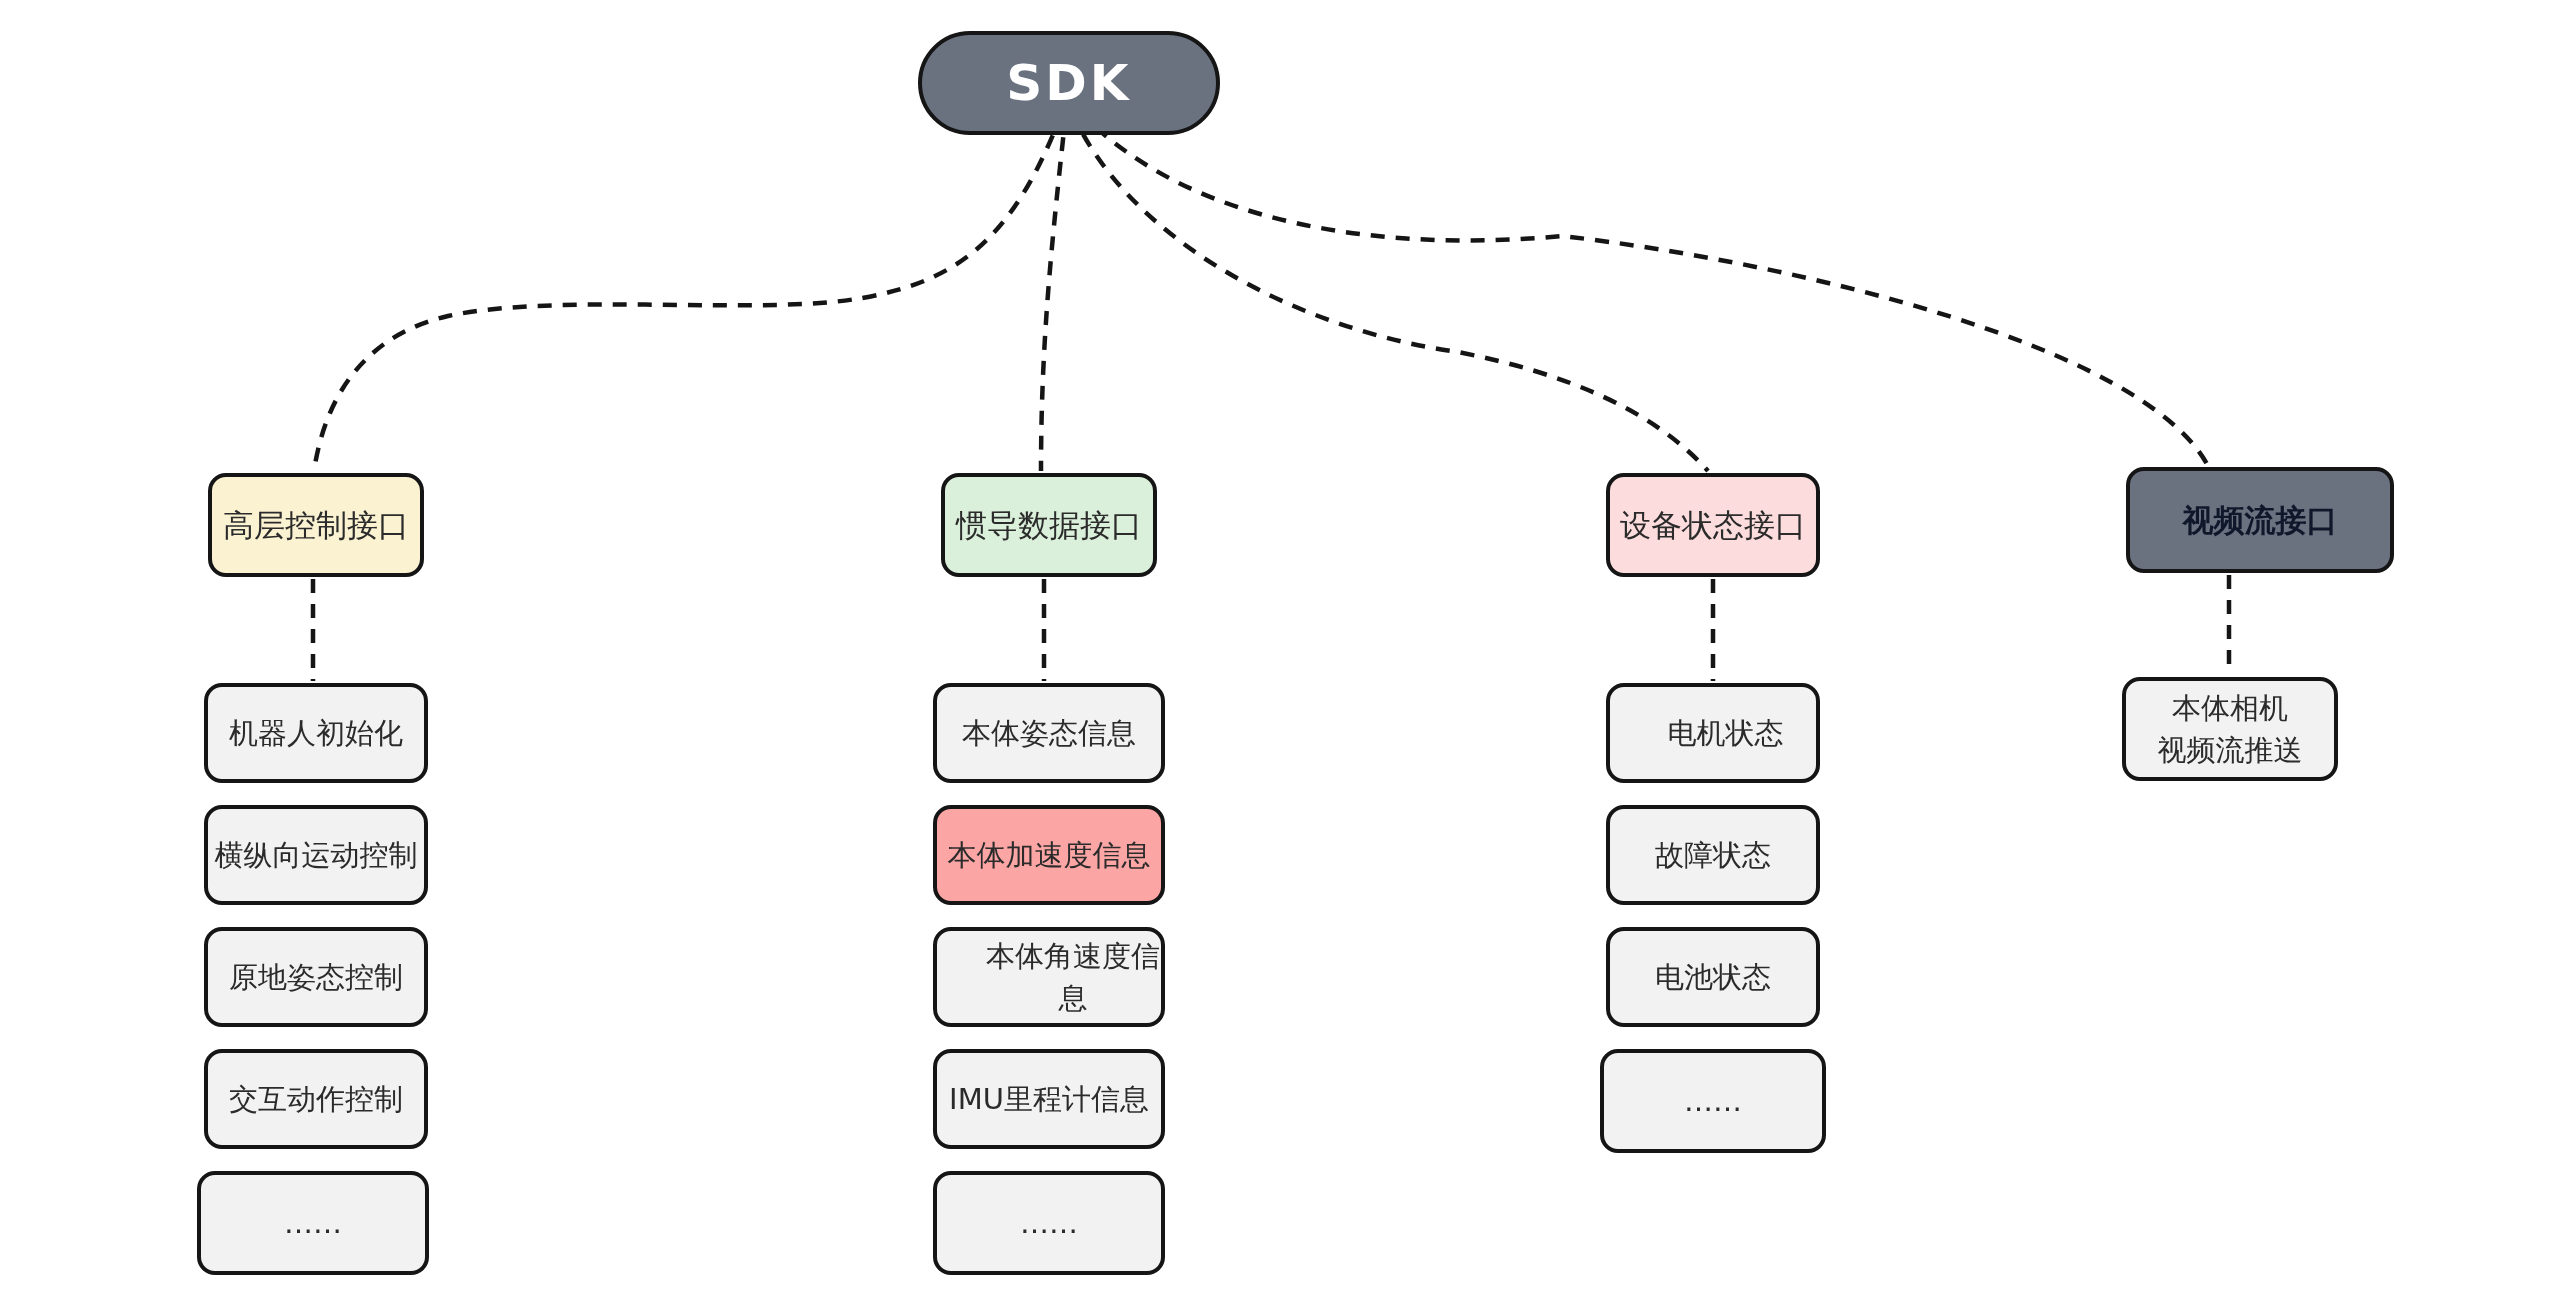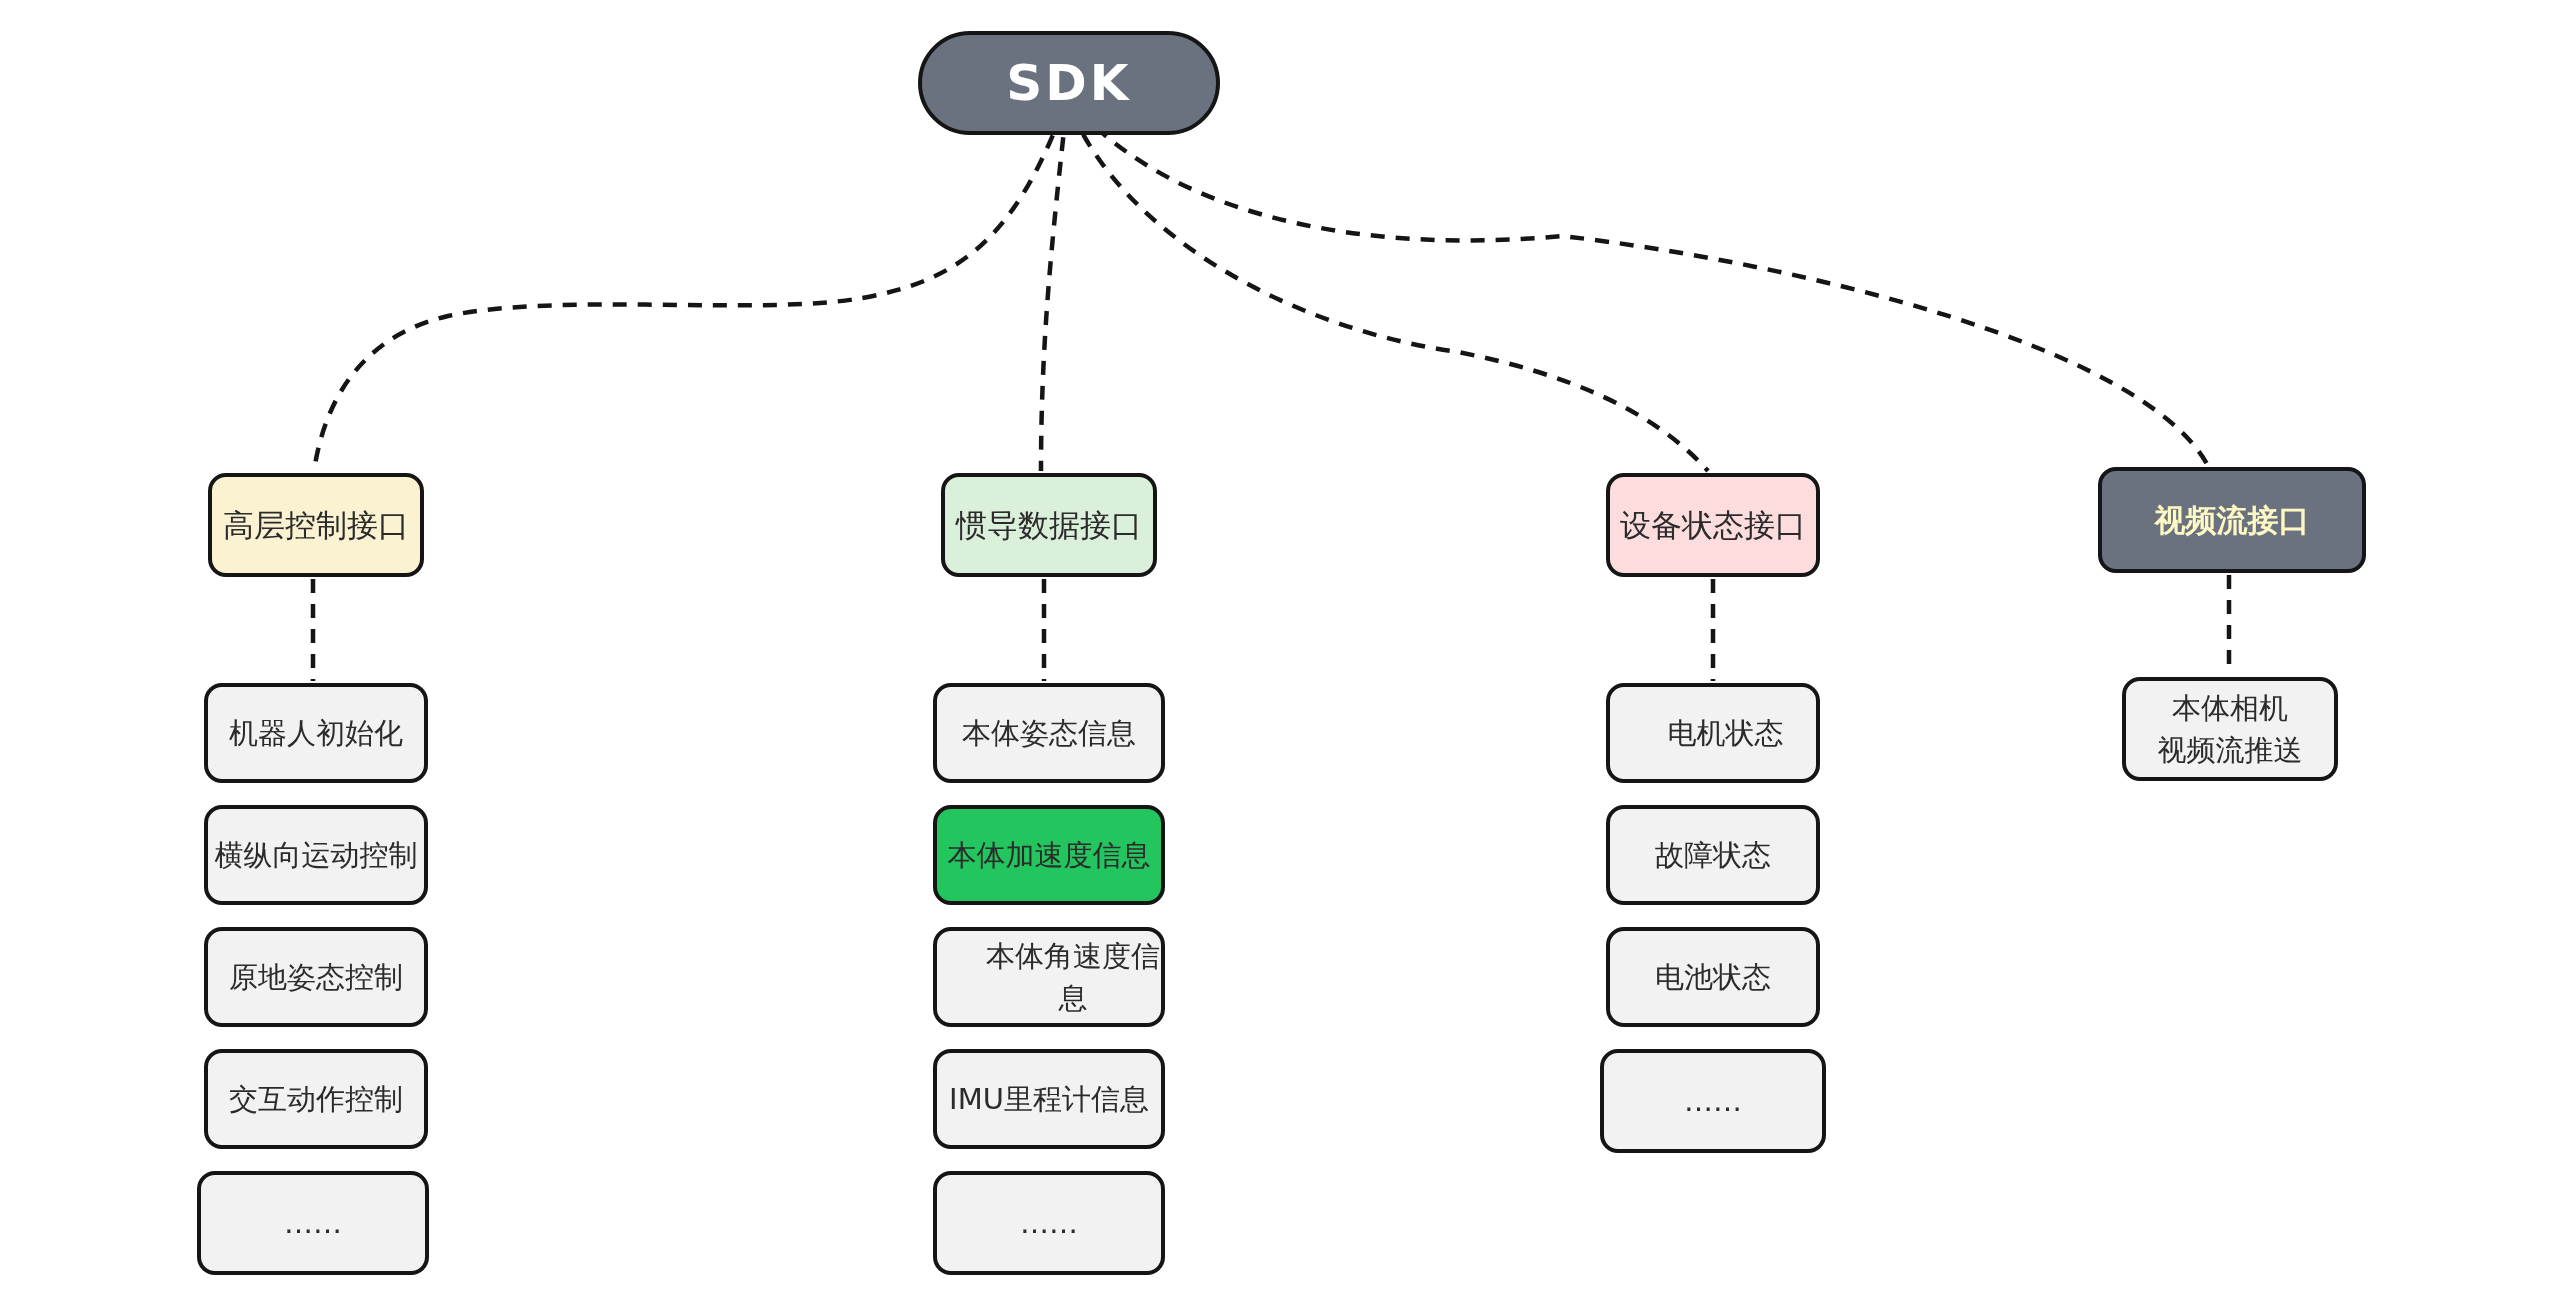--- a/index.html
+++ b/index.html
@@ -39,22 +39,23 @@
     background: #f2f2f2;
     color: #2b2b2b;
     font-size: 29px;
     line-height: 1.45;
     white-space: pre-line;
   }
   .node.branch {
     font-size: 31px;
   }
   .node.dark {
-    color: #fef9c3;
+    color: #0f172a;
     font-weight: bold;
+    margin-left: 28px;
   }
   .node.root {
     border-radius: 54px;
     font-size: 50px;
     font-weight: bold;
     letter-spacing: 3px;
     color: #ffffff;
     margin-top: 28px;
   }
 </style>
@@ -84,21 +85,21 @@
 
   <div class="node branch dark" style="left: 2098px; top: 467px; width: 268px; height: 106px; background: rgb(106, 114, 128);">视频流接口</div>
 
   <div class="node" style="left: 204px; top: 683px; width: 224px; height: 100px; background: rgb(242, 242, 242);">机器人初始化</div>
   <div class="node" style="left: 204px; top: 805px; width: 224px; height: 100px; background: rgb(242, 242, 242);">横纵向运动控制</div>
   <div class="node" style="left: 204px; top: 927px; width: 224px; height: 100px; background: rgb(242, 242, 242);">原地姿态控制</div>
   <div class="node" style="left: 204px; top: 1049px; width: 224px; height: 100px; background: rgb(242, 242, 242);">交互动作控制</div>
   <div class="node" style="left: 197px; top: 1171px; width: 232px; height: 104px; background: rgb(242, 242, 242);">……</div>
 
   <div class="node" style="left: 933px; top: 683px; width: 232px; height: 100px; background: rgb(242, 242, 242);">本体姿态信息</div>
-  <div class="node" style="left: 933px; top: 805px; width: 232px; height: 100px; background: #22c55e;">本体加速度信息</div>
+  <div class="node" style="left: 933px; top: 805px; width: 232px; height: 100px; background: #fca5a5;">本体加速度信息</div>
   <div class="node" style="left: 933px; top: 927px; width: 232px; height: 100px; background: rgb(242, 242, 242); padding-left: 48px;">本体角速度信息</div>
   <div class="node" style="left: 933px; top: 1049px; width: 232px; height: 100px; background: rgb(242, 242, 242);">IMU里程计信息</div>
   <div class="node" style="left: 933px; top: 1171px; width: 232px; height: 104px; background: rgb(242, 242, 242);">……</div>
 
   <div class="node" style="left: 1606px; top: 683px; width: 214px; height: 100px; background: rgb(242, 242, 242); padding-left: 25px;">电机状态</div>
   <div class="node" style="left: 1606px; top: 805px; width: 214px; height: 100px; background: rgb(242, 242, 242); font-family: Liberation Serif, serif;">故障状态</div>
   <div class="node" style="left: 1606px; top: 927px; width: 214px; height: 100px; background: rgb(242, 242, 242);">电池状态</div>
   <div class="node" style="left: 1600px; top: 1049px; width: 226px; height: 104px; background: rgb(242, 242, 242);">……</div>
 
   <div class="node" style="left: 2122px; top: 677px; width: 216px; height: 104px; background: rgb(242, 242, 242);">本体相机

